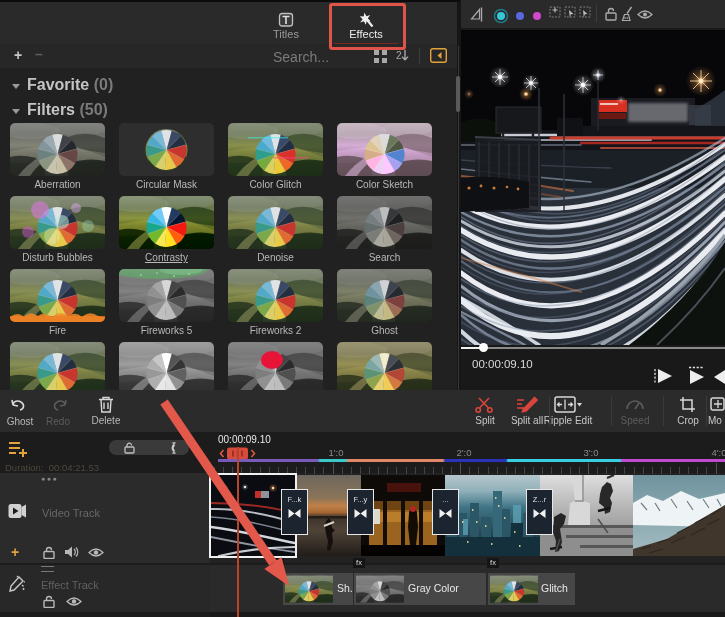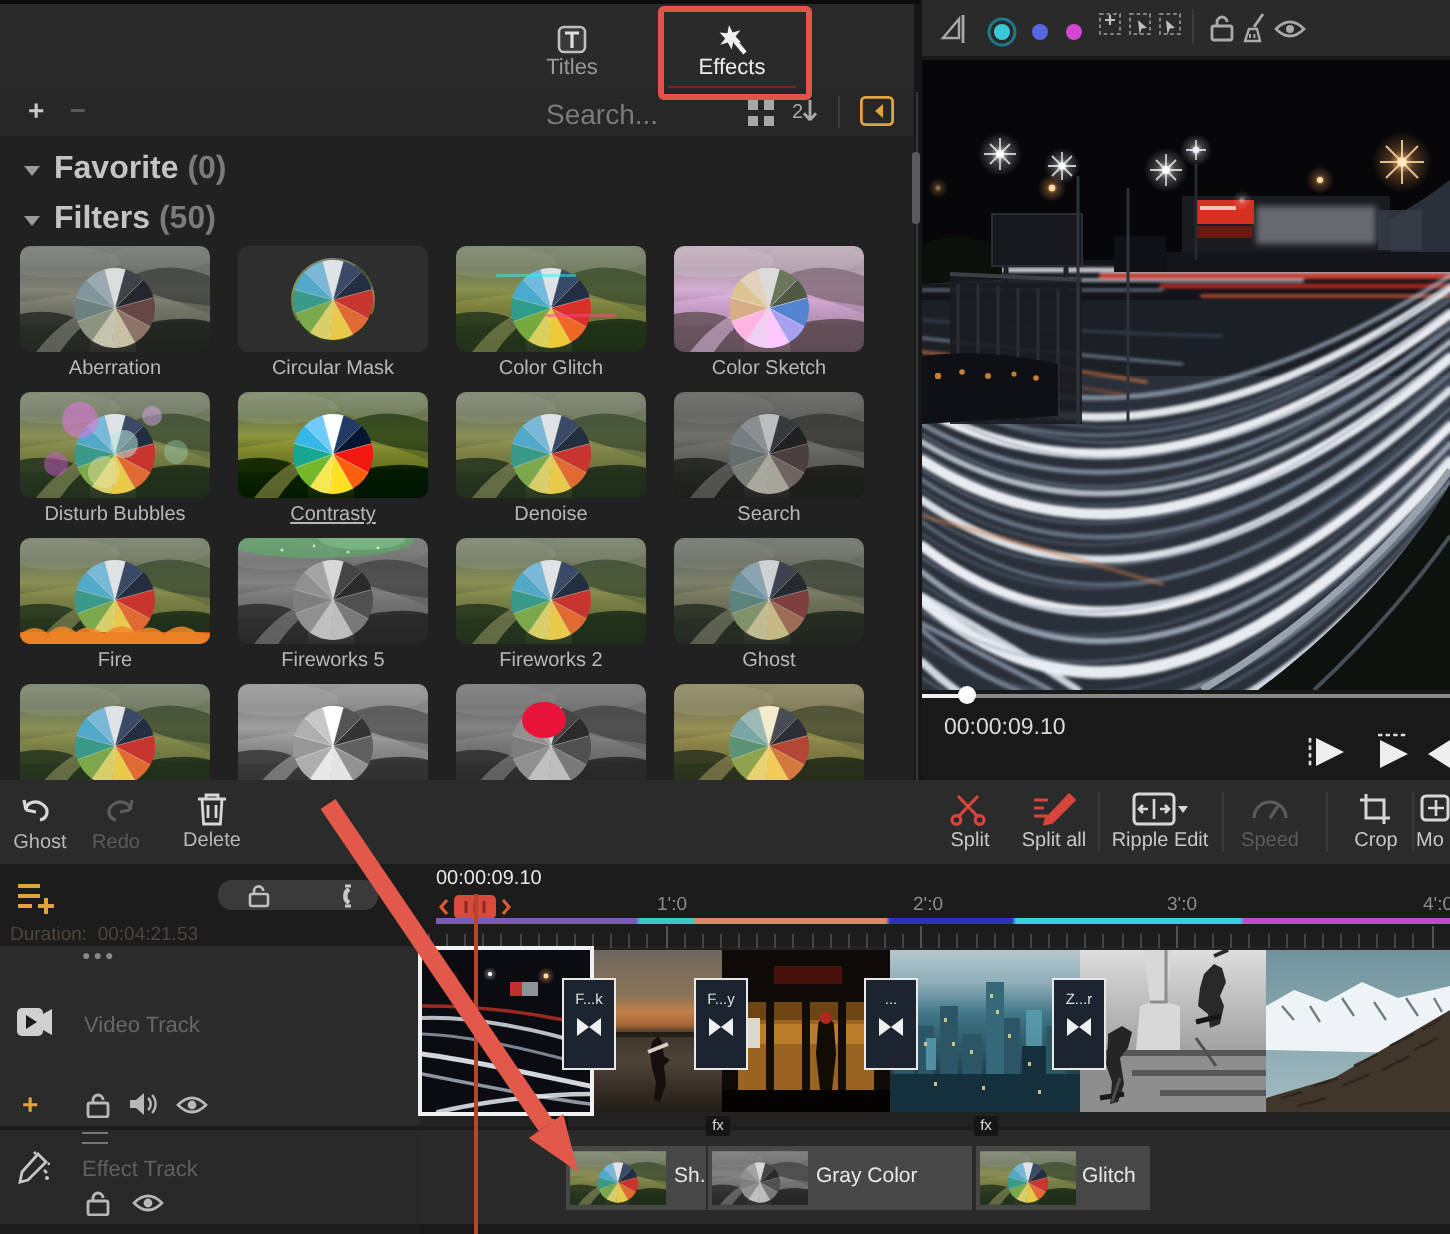--- a/index.html
+++ b/index.html
@@ -504,21 +504,21 @@
  </div>
  <div class="tbtn" style="left:505px;top:6px;width:44px;color:#c8c8c8;">
   <svg width="22" height="17" viewBox="0 0 22 17" style="margin:0 auto;">
    <g stroke="#d8453c" stroke-width="1.6" fill="none">
             <path d="M1,4 H8 M1,8 H6 M1,12 H8"></path>
             <path d="M18,1 L21,4 L10,15 L6.5,15.8 L7.5,12" fill="#d8453c"></path>
           </g>
   </svg>
   <span class="lb">Split all</span>
  </div>
- <div class="tbtn" style="left:552px;top:6px;width:56px;color:#c8c8c8;">
+ <div class="tbtn" style="left:540px;top:6px;width:56px;color:#c8c8c8;">
   <svg width="28" height="17" viewBox="0 0 28 17" style="margin:0 auto;">
    <rect x="1" y="1" width="20" height="15" rx="2" fill="none" stroke="#d8d8d8" stroke-width="1.5"></rect>
    <path d="M11,3.5 V13.5 M8,8.5 L4,8.5 M5.5,6.5 L3.5,8.5 L5.5,10.5 M14,8.5 L18,8.5 M16.5,6.5 L18.5,8.5 L16.5,10.5" stroke="#d8d8d8" stroke-width="1.3" fill="none"></path>
    <polygon points="23,7 28,7 25.5,10.5" fill="#d8d8d8"></polygon>
   </svg>
   <span class="lb">Ripple Edit</span>
  </div>
  <div class="tbtn dis" style="left:615px;top:6px;width:40px;">
   <svg width="20" height="17" viewBox="0 0 20 17" style="margin:0 auto;">
    <path d="M2,13 a8,8 0 0 1 16,0" fill="none" stroke="#5c5c5c" stroke-width="1.6"></path>

